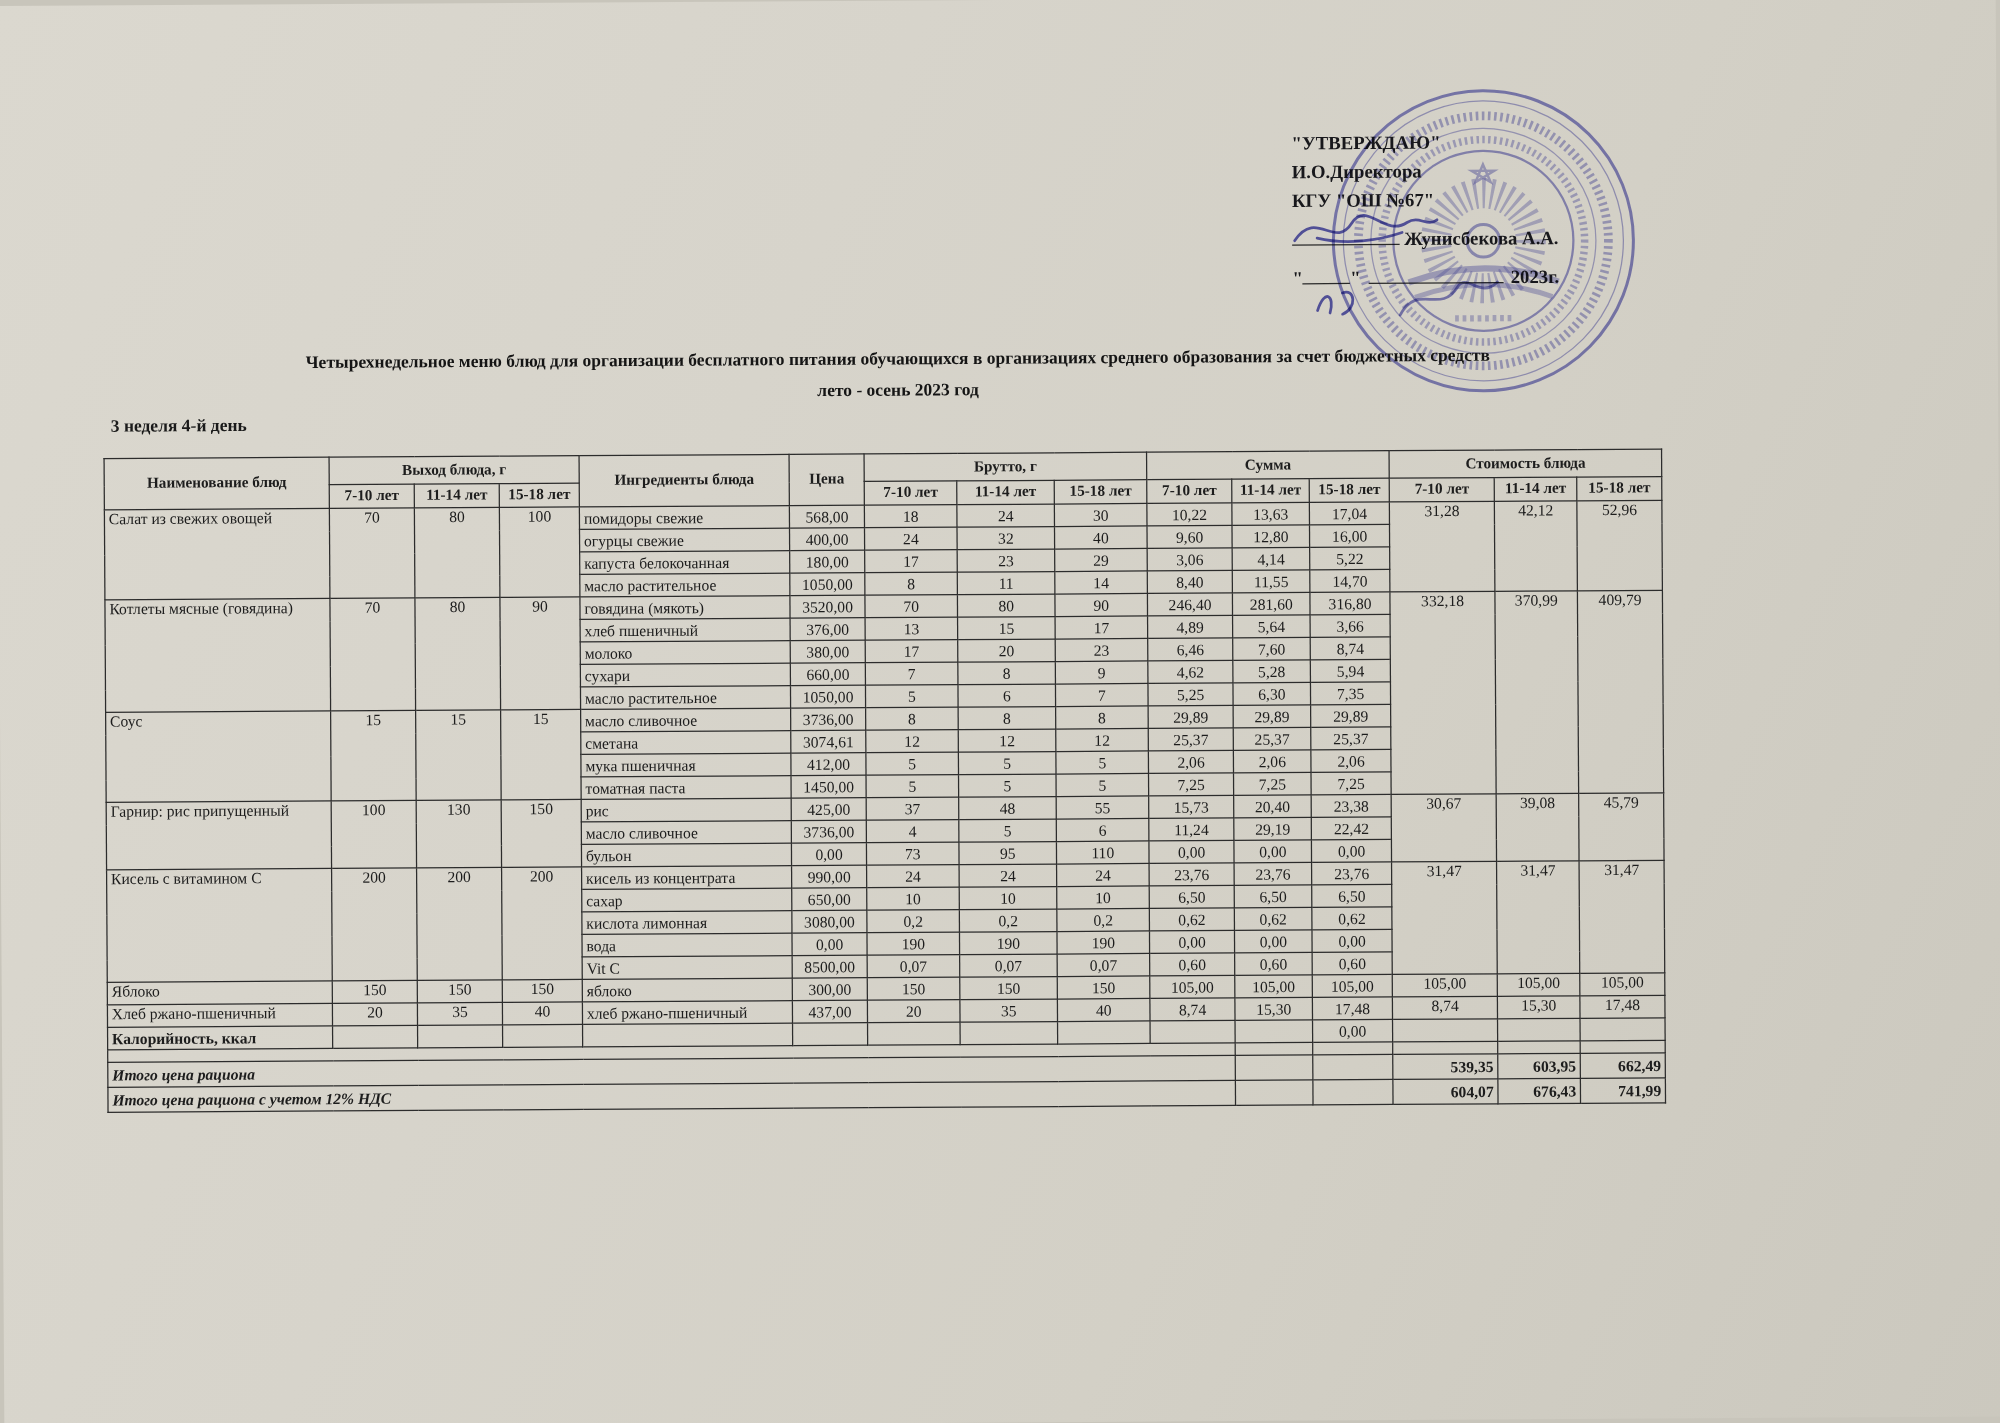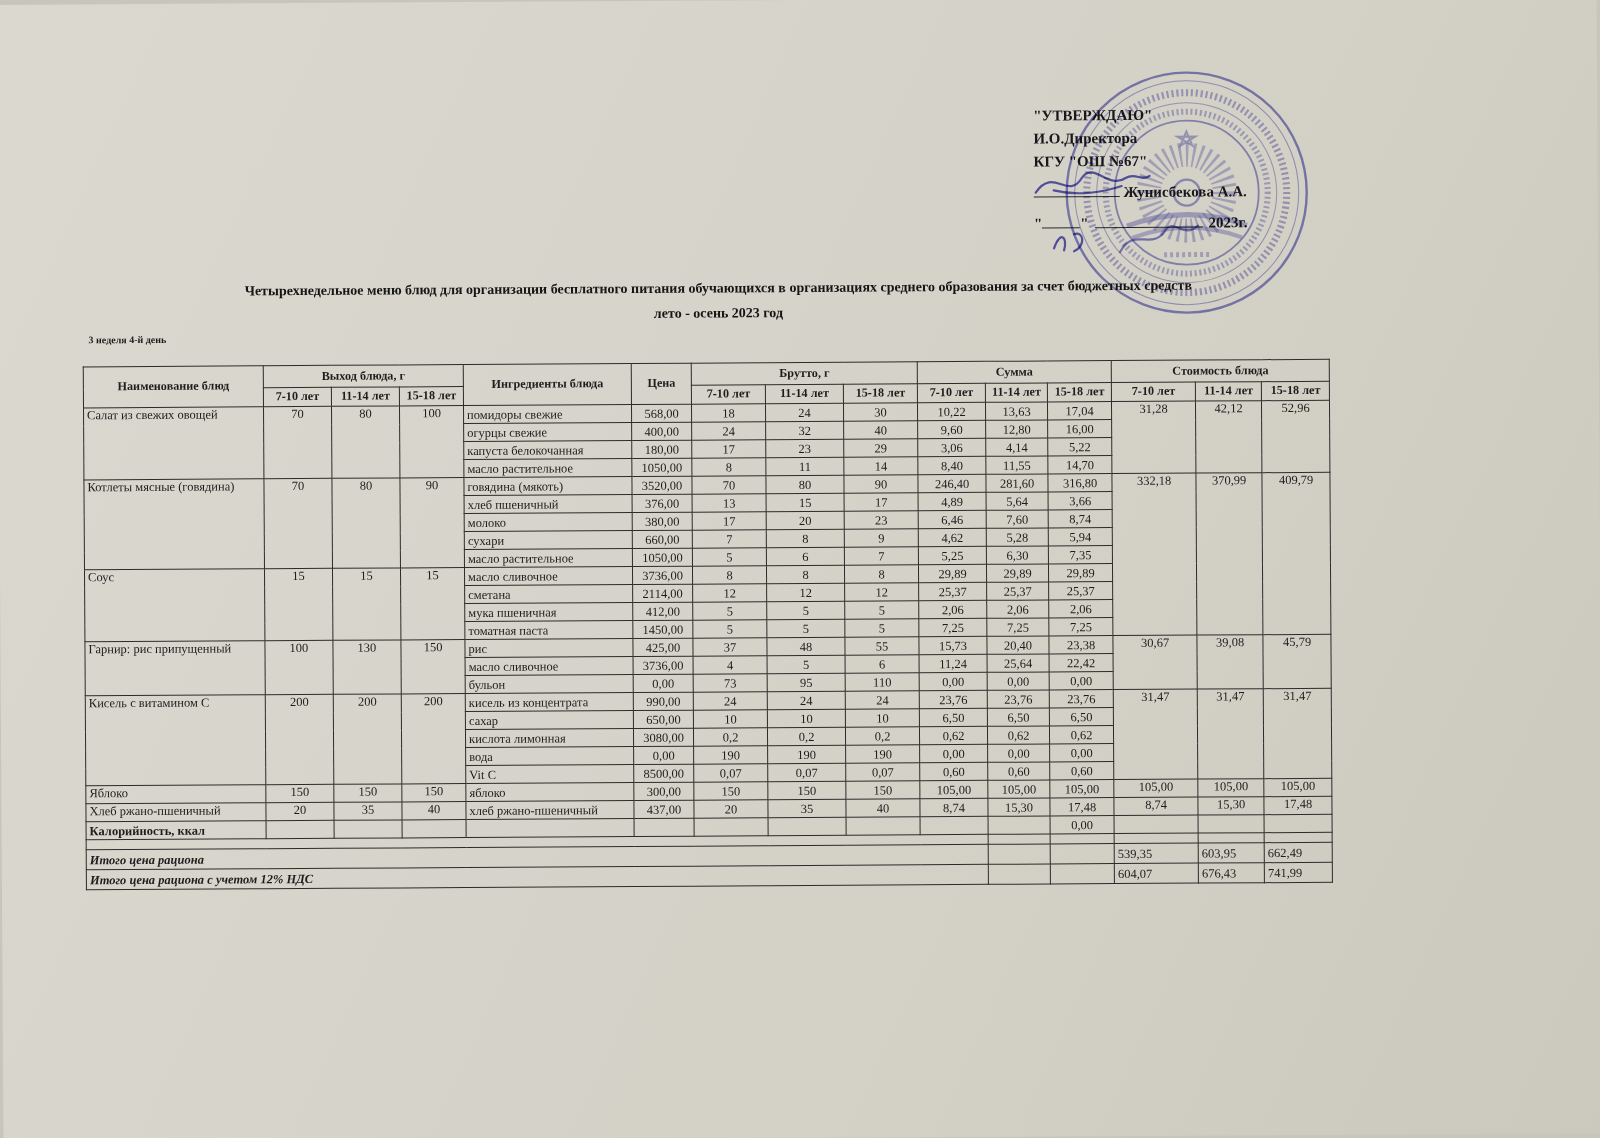--- a/index.html
+++ b/index.html
@@ -30,21 +30,21 @@
   .seal-svg{left:1046px;top:52px;mix-blend-mode:multiply;opacity:.85;}
   .sig-svg{left:1026px;top:158px;mix-blend-mode:multiply;}
   
   .doc-title{
     position:absolute;left:50px;top:280px;width:1340px;
     text-align:center;font-weight:bold;font-size:14px;color:#151515;
   }
   .doc-title .line2{margin-top:9px;}
   .doc-subtitle{
     position:absolute;left:90px;top:330px;
-    font-weight:bold;font-size:10px;
+    font-weight:bold;font-size:14px;
   }
   
   .menu-table{
     position:absolute;left:84px;top:362px;
     border-collapse:collapse;table-layout:fixed;width:1246px;
     font-size:12.5px;color:#1d1d1d;
   }
   .menu-table td,.menu-table th{
     border:1px solid #2c2c2c;
     padding:0 3px;height:17px;line-height:1.12;
@@ -52,21 +52,21 @@
   }
   .menu-table{border:1.5px solid #262626;}
   .menu-table th{font-weight:bold;text-align:center;font-size:12.2px;}
   .menu-table thead tr:first-child th{height:21px;}
   .menu-table thead tr:last-child th{height:18px;}
   .al{text-align:left;} .ac{text-align:center;} .ar{text-align:center;padding-right:6px;}
   .top{vertical-align:top;}
   .kcal-label{font-weight:bold;text-align:left;}
   .spacer-row td{height:9px;}
   .totals-label{font-weight:bold;font-style:italic;text-align:left;}
-  .totals-val{font-weight:normal;padding-right:6px;}
+  .totals-val{font-weight:bold;text-align:right;padding-right:6px;}
   .totals-row td{height:19px;border-top:1.5px solid #262626;}
 </style>
 </head>
 <body>
 
 <div id="sheet">
 
   <div class="stamp-text">
     <div class="row">"УТВЕРЖДАЮ"</div>
     <div class="row">И.О.Директора</div>
@@ -270,21 +270,21 @@
           <td class="ar">3736,00</td>
           <td class="ac">8</td>
           <td class="ac">8</td>
           <td class="ac">8</td>
           <td class="ac">29,89</td>
           <td class="ac">29,89</td>
           <td class="ac">29,89</td>
         </tr>
         <tr>
           <td class="al">сметана</td>
-          <td class="ar">2114,00</td>
+          <td class="ar">3074,61</td>
           <td class="ac">12</td>
           <td class="ac">12</td>
           <td class="ac">12</td>
           <td class="ac">25,37</td>
           <td class="ac">25,37</td>
           <td class="ac">25,37</td>
         </tr>
         <tr>
           <td class="al">мука пшеничная</td>
           <td class="ar">412,00</td>
@@ -322,21 +322,21 @@
           <td class="ac top" rowspan="3">39,08</td>
           <td class="ac top" rowspan="3">45,79</td>
         </tr>
         <tr>
           <td class="al">масло сливочное</td>
           <td class="ar">3736,00</td>
           <td class="ac">4</td>
           <td class="ac">5</td>
           <td class="ac">6</td>
           <td class="ac">11,24</td>
-          <td class="ac">25,64</td>
+          <td class="ac">29,19</td>
           <td class="ac">22,42</td>
         </tr>
         <tr>
           <td class="al">бульон</td>
           <td class="ar">0,00</td>
           <td class="ac">73</td>
           <td class="ac">95</td>
           <td class="ac">110</td>
           <td class="ac">0,00</td>
           <td class="ac">0,00</td>

